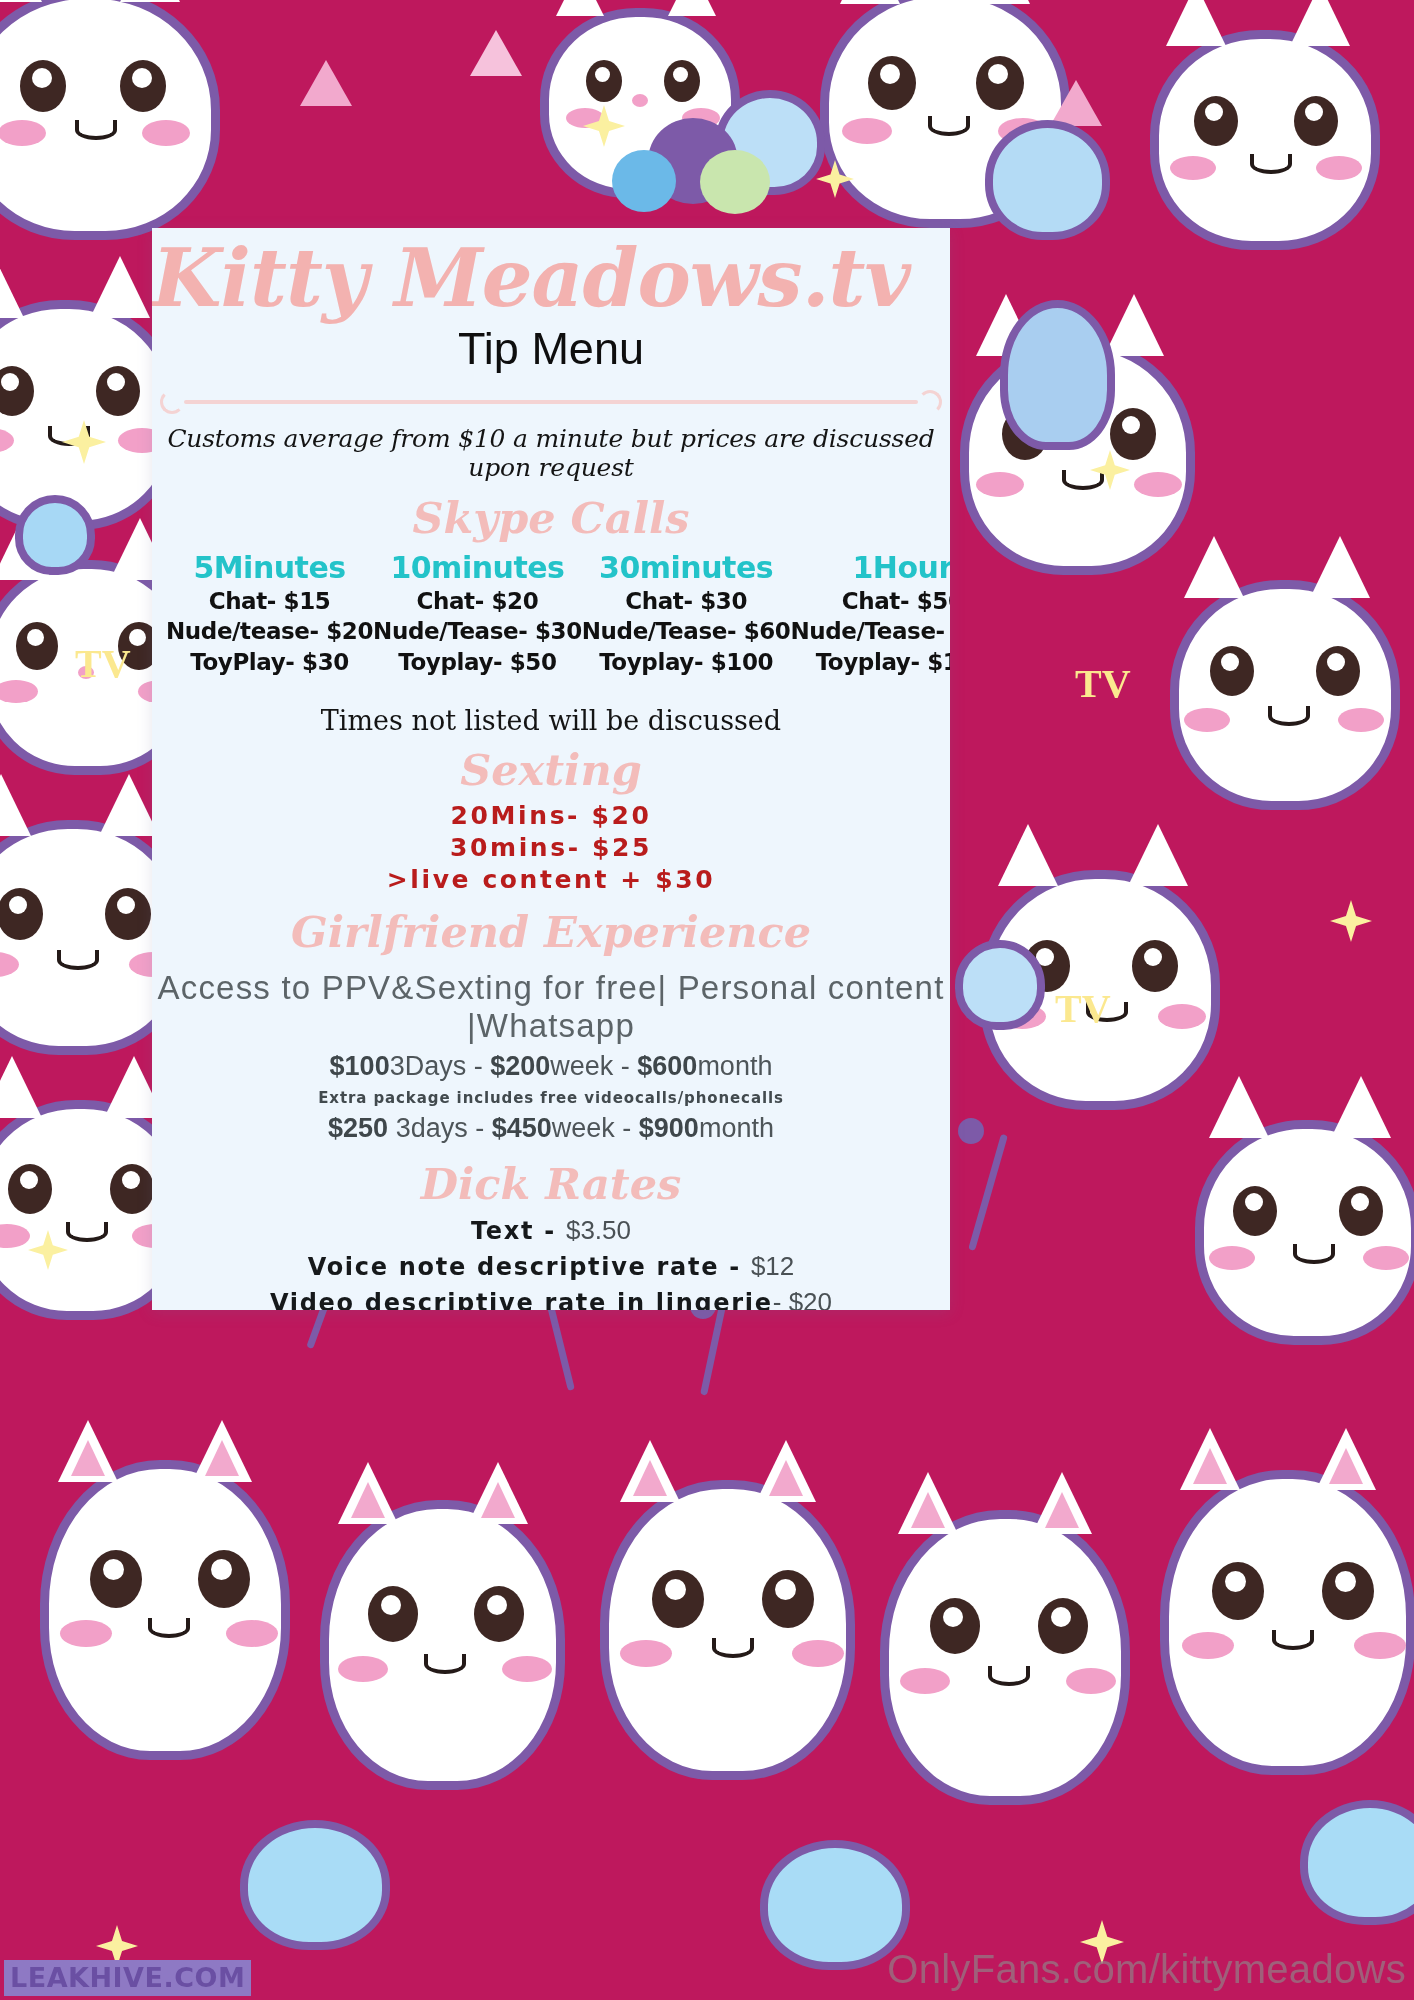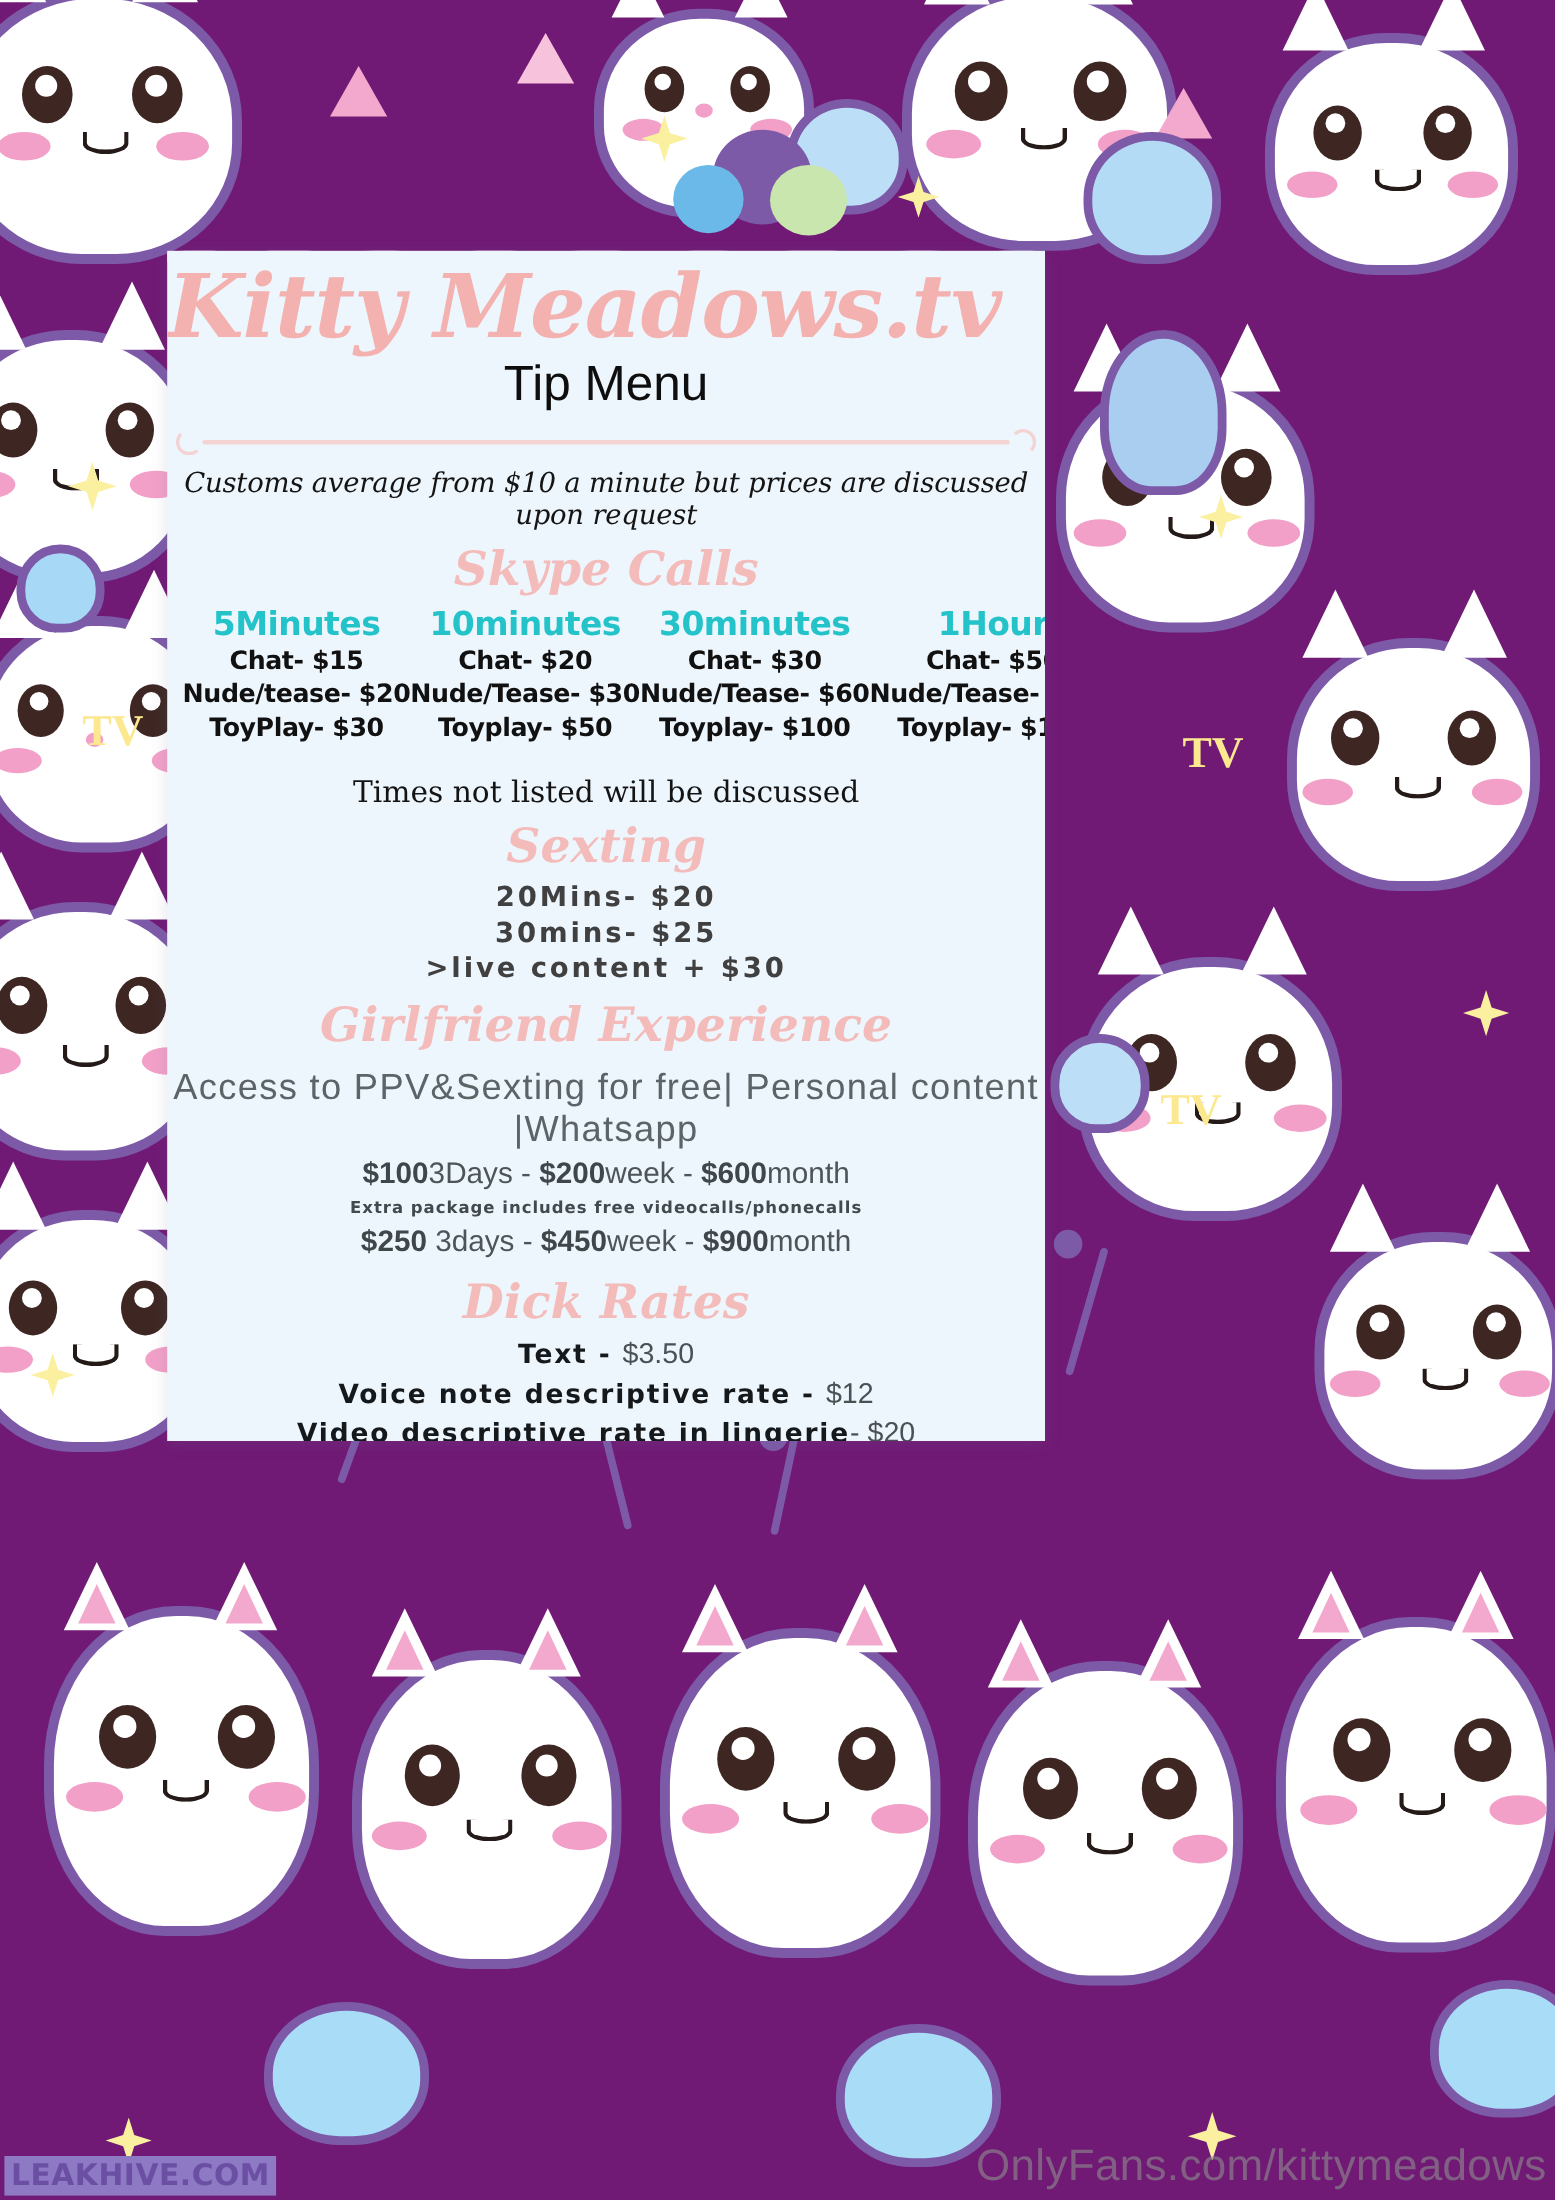--- a/index.html
+++ b/index.html
@@ -14,21 +14,21 @@
     overflow: hidden;
     font-family: "Liberation Sans", sans-serif;
   }
 
   
   #bg {
     position: absolute;
     inset: 0;
     width: 1414px;
     height: 2000px;
-    background: #701a75;
+    background: #be185d;
   }
   .catcell {
     position: absolute;
   }
   .cat-body {
     position: absolute;
     border-radius: 48% 48% 44% 44%;
     background: #ffffff;
     border: 9px solid #7d5aa8;
     box-sizing: border-box;
@@ -234,21 +234,21 @@
     color: #141414;
     margin-top: 28px;
   }
 
   .wide-line {
     text-align: center;
     font-family: "DejaVu Sans", sans-serif;
     font-weight: bold;
     font-size: 25px;
     letter-spacing: 2.6px;
-    color: #404040;
+    color: #b91c1c;
     line-height: 1.28;
   }
 
   
   #gfe-access {
     text-align: center;
     font-family: "Liberation Sans", sans-serif;
     font-weight: 300;
     font-size: 33px;
     letter-spacing: 1.2px;

